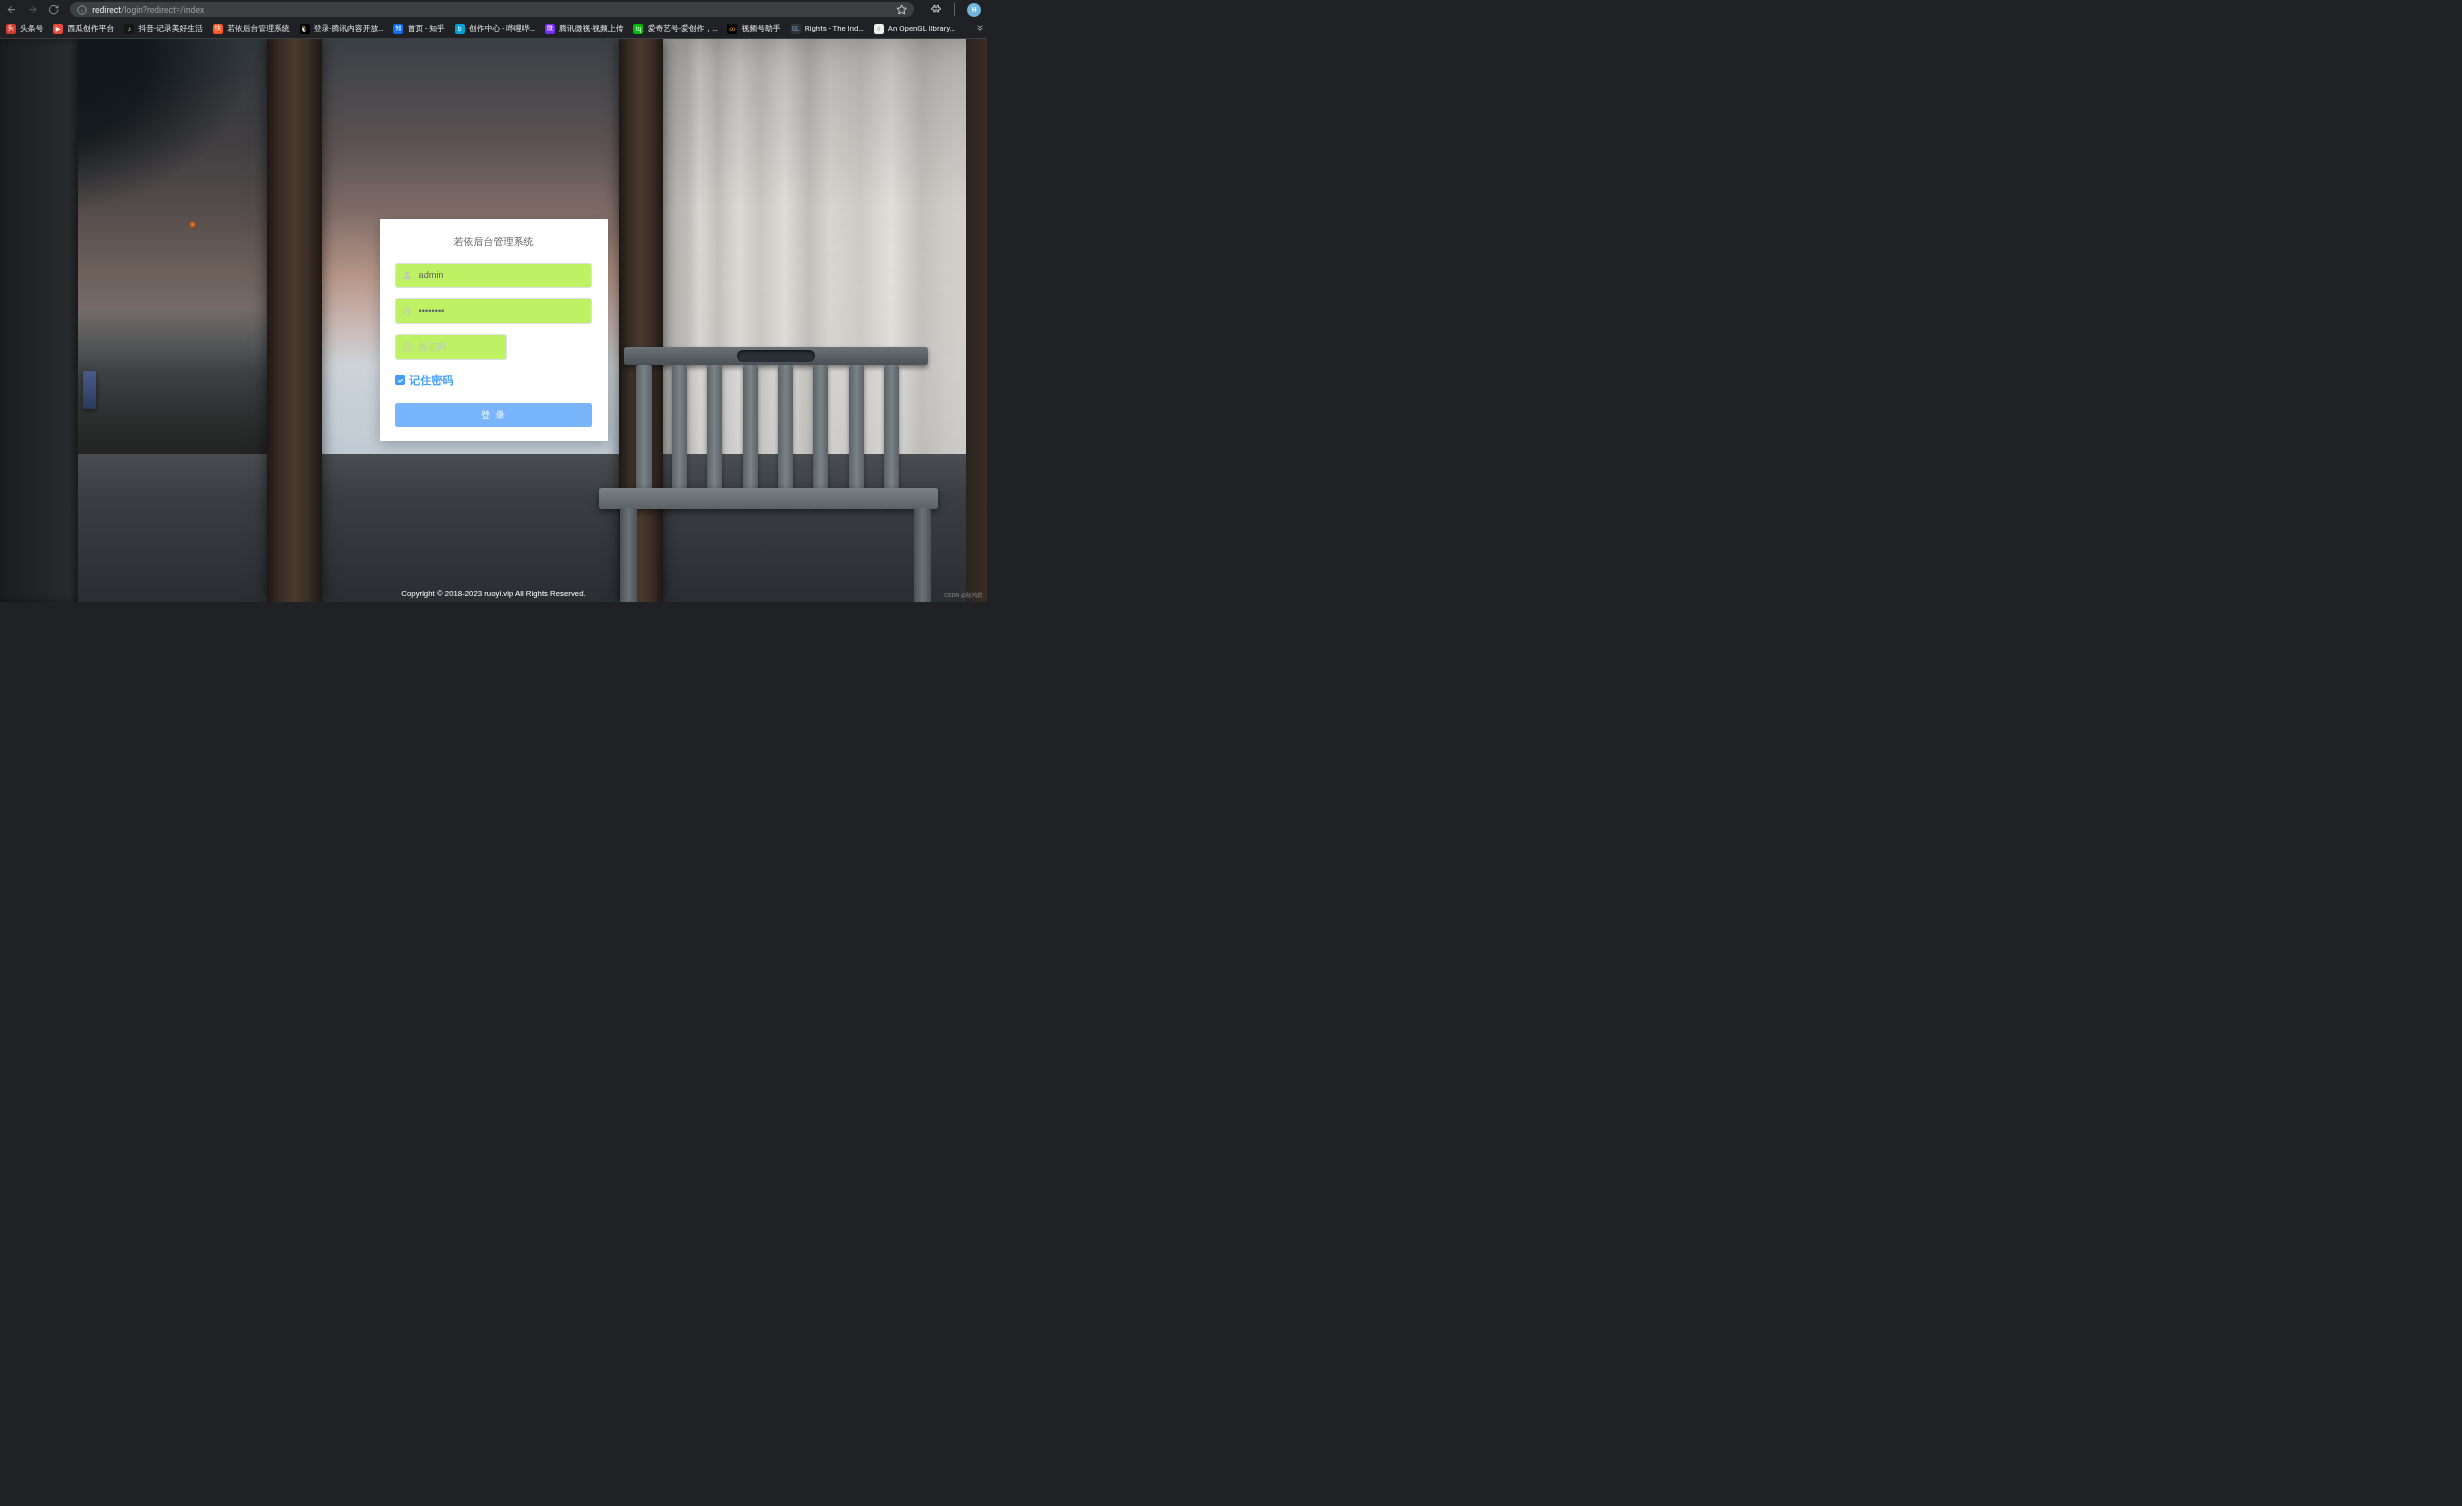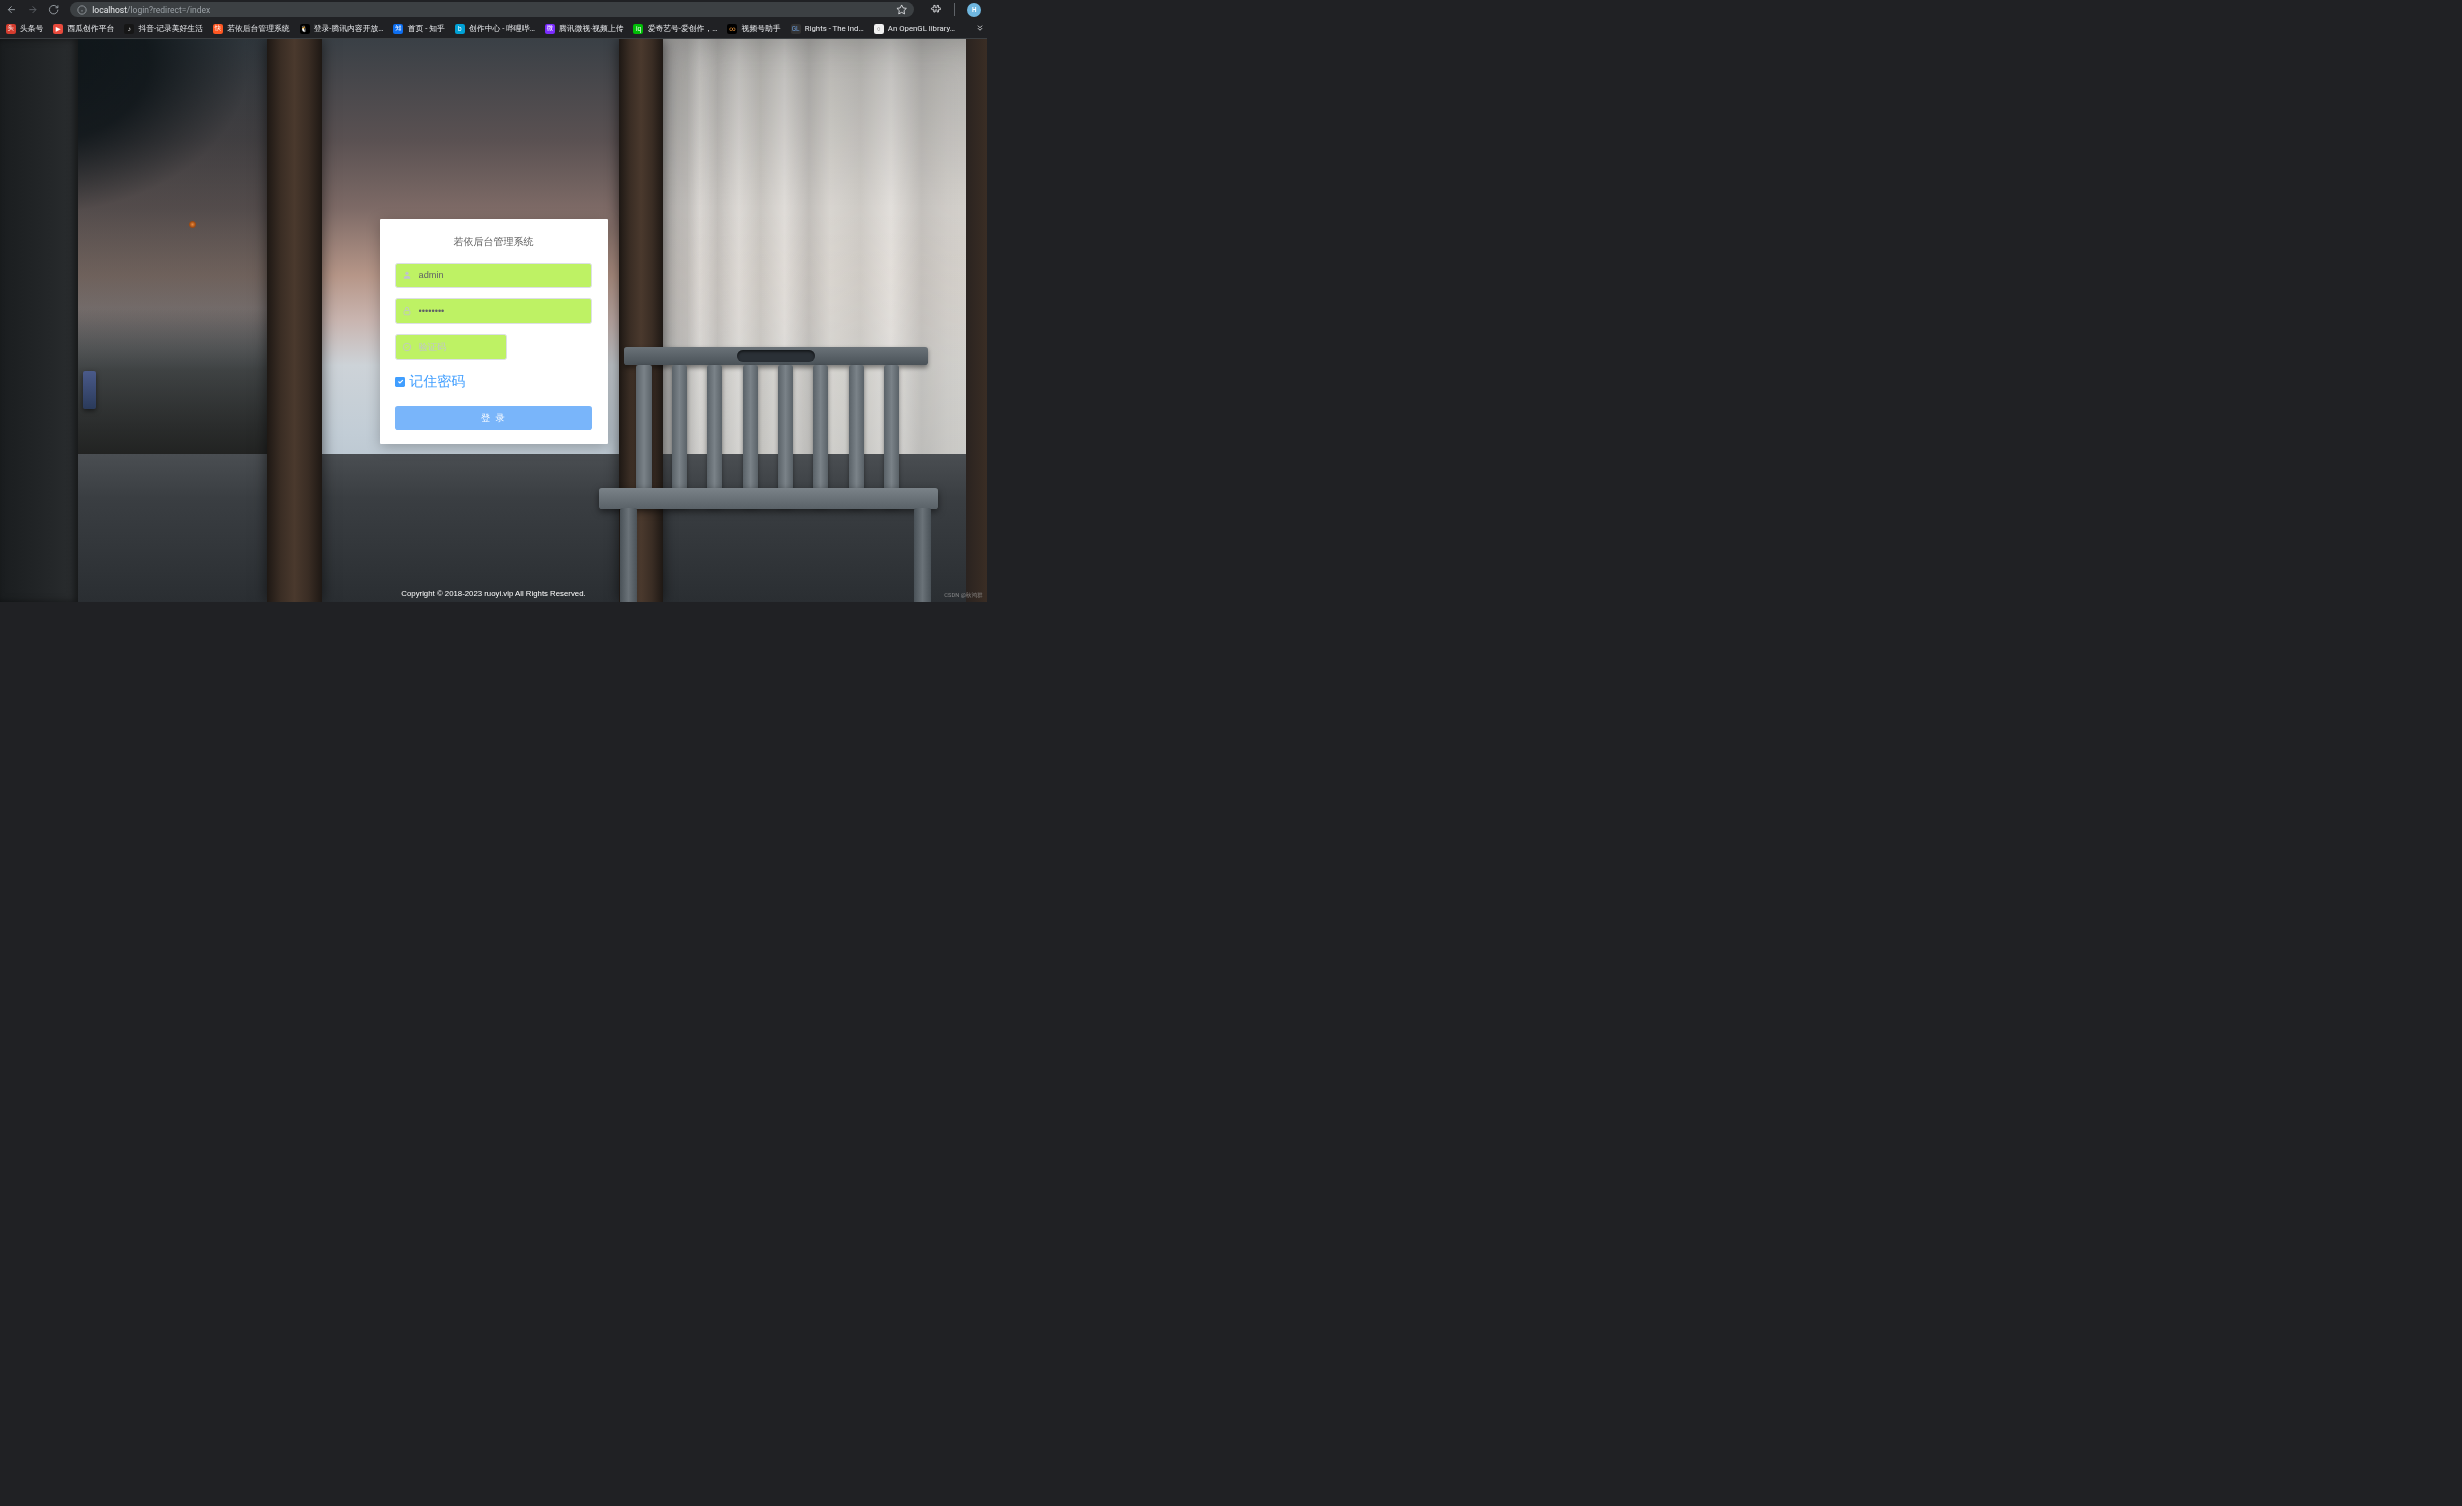--- a/index.html
+++ b/index.html
@@ -63,21 +63,21 @@
     .login-title { text-align: center; color: #5c5c5c; font-size: 10px; margin-bottom: 14px; }
     .input-wrap { position: relative; margin-bottom: 10.6px; }
     .input-wrap.captcha { width: 112px; margin-bottom: 12.7px; }
     .input-icon { position: absolute; left: 7px; top: 50%; transform: translateY(-50%); width: 10px; height: 10px; color: #c0c4cc; }
     .input-icon svg { width: 10px; height: 10px; }
     .text-input { width: 100%; height: 25.4px; border: 0.7px solid #dcdfe6; border-radius: 2.8px; padding: 0 8.5px 0 22.6px; font-size: 9.2px; color: #606266; background: #bef264; outline: none; }
     .text-input::placeholder { color: #c0c4cc; }
     .checkbox-wrap { display: flex; align-items: center; gap: 4.2px; margin-bottom: 15.5px; }
     .checkbox { width: 10px; height: 10px; border-radius: 1.4px; background: #409eff; display: flex; align-items: center; justify-content: center; }
     .checkbox svg { width: 7px; height: 7px; color: #fff; }
-    .checkbox-label { color: #409eff; font-size: 14px; }
+    .checkbox-label { color: #409eff; font-size: 11px; font-weight: bold; }
     .login-btn { width: 100%; height: 24px; background: #79b5fa; border: none; border-radius: 2.8px; color: #fff; font-size: 9.2px; letter-spacing: 1.4px; cursor: pointer; }
     
     .footer-text { position: absolute; bottom: 4.2px; left: 50%; transform: translateX(-50%); color: #fff; font-size: 7.8px; font-family: Arial, sans-serif; white-space: nowrap; }
     .watermark { position: absolute; right: 4.2px; bottom: 2.1px; color: #aaa; font-size: 5.7px; opacity: 0.7; }
   </style>
 </head>
 <body>
 
 <div class="browser-chrome">
   <div class="browser-toolbar">
@@ -97,21 +97,21 @@
           <path d="M21 3v5h-5"></path>
         </svg>
     </div>
     <div class="url-bar">
       <span class="url-info-icon">
         <svg viewBox="0 0 24 24" fill="none" stroke="currentColor" stroke-width="2">
             <circle cx="12" cy="12" r="10"></circle>
             <path d="M12 16v-4M12 8h.01"></path>
           </svg>
       </span>
-      <span class="url-text"><span>localhost</span><span class="muted">/login?redirect=/index</span></span>
+      <span class="url-text"><span>redirect</span><span class="muted">/login?redirect=/index</span></span>
       <span class="toolbar-icon">
         <svg viewBox="0 0 24 24" fill="none" stroke="currentColor" stroke-width="1.8">
             <path d="M12 2l3.09 6.26L22 9.27l-5 4.87 1.18 6.88L12 17.77l-6.18 3.25L7 14.14 2 9.27l6.91-1.01L12 2z"></path>
           </svg>
       </span>
     </div>
     <span class="toolbar-icon">
       <svg viewBox="0 0 24 24" fill="none" stroke="currentColor" stroke-width="1.8">
           <path d="M8 3h3v3a2 2 0 0 0 2 2 2 2 0 0 0 2-2V3h3v5h3a2 2 0 0 1 0 4h-3v5h-3v-3a2 2 0 0 0-4 0v3H8v-5H5a2 2 0 0 1 0-4h3V3z"></path>
         </svg>

